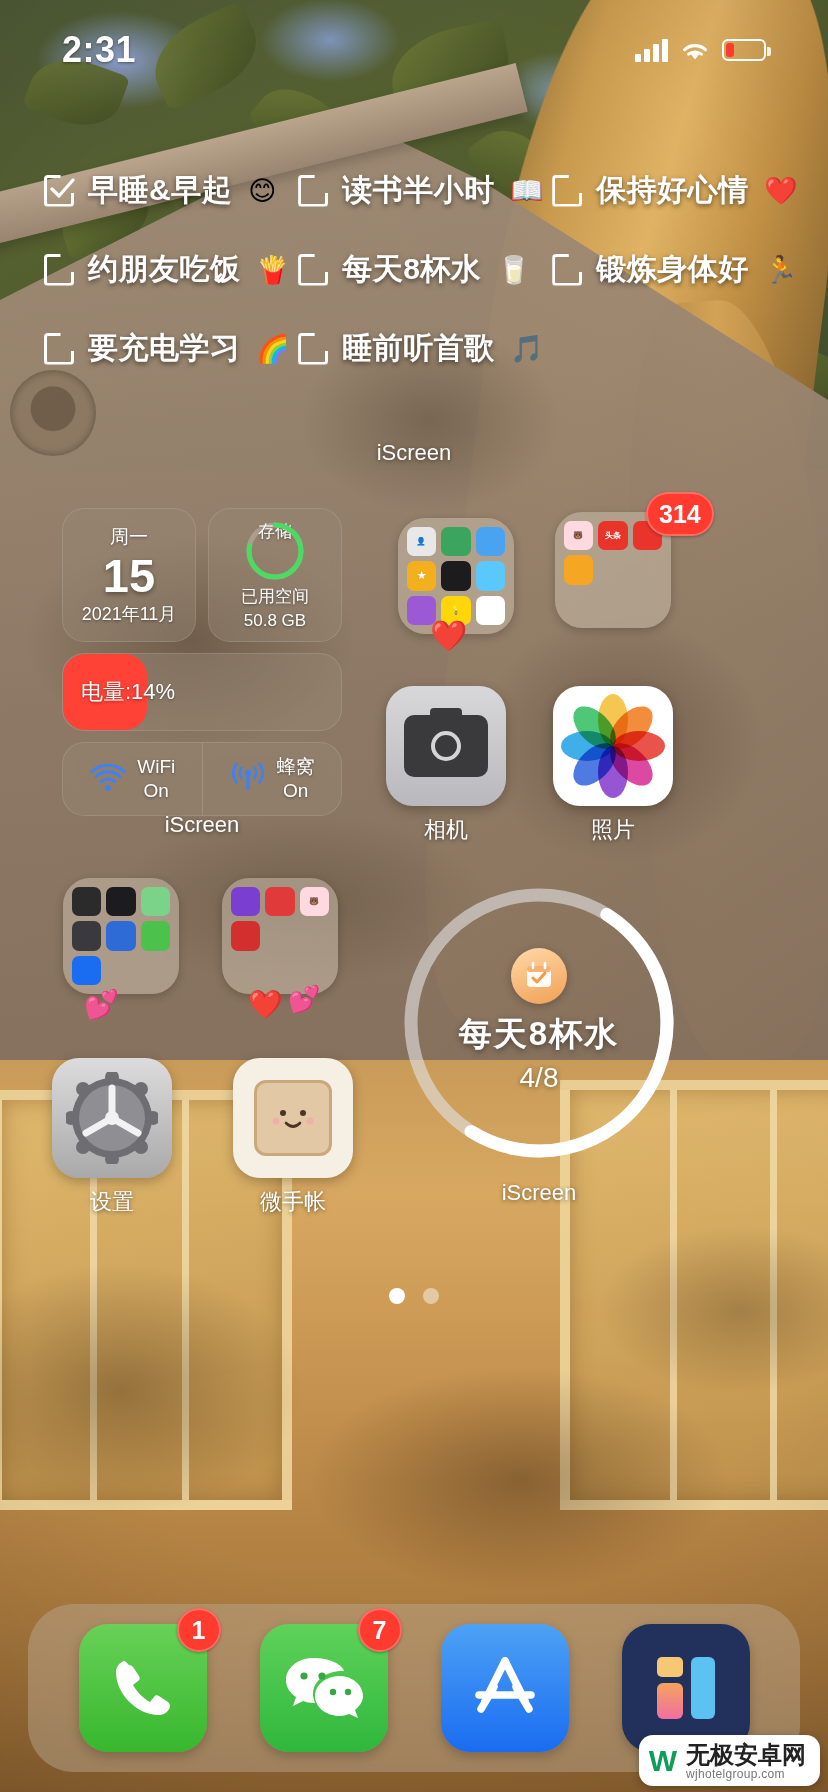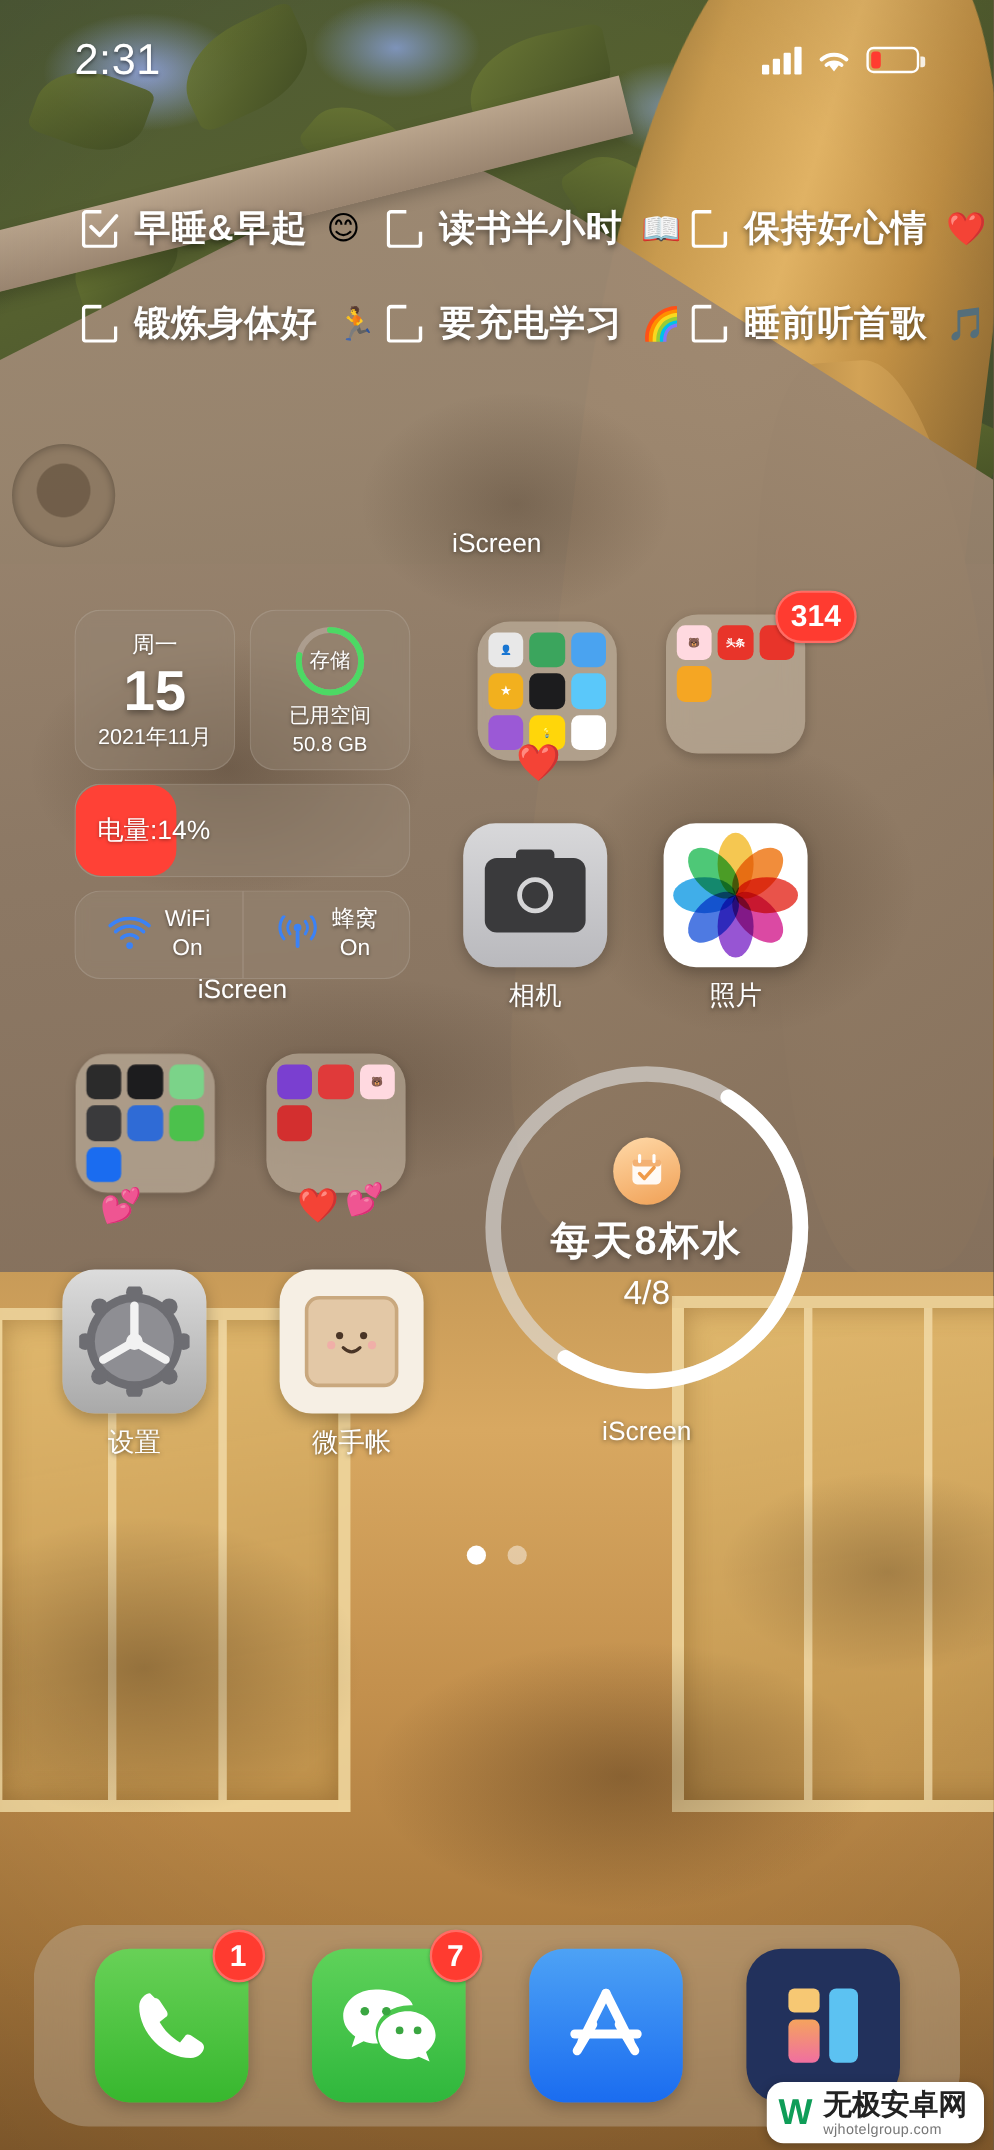--- a/index.html
+++ b/index.html
@@ -90,40 +90,40 @@
     background:radial-gradient(ellipse 120% 80% at 50% 45%, transparent 55%, rgba(0,0,0,.22) 100%);
   }
 
   
   #statusbar {
     position:absolute; left:0; top:0; width:828px; height:100px;
     display:flex; align-items:center; justify-content:space-between;
     padding:0 62px; color:#fff; z-index:30;
   }
   #statusbar .time {
-    font-size:36px; font-weight:400; letter-spacing:.5px;
+    font-size:36px; font-weight:700; letter-spacing:.5px;
     text-shadow:0 1px 3px rgba(0,0,0,.45);
   }
   .sb-right { display:flex; align-items:center; gap:12px; }
   .bars { display:flex; align-items:flex-end; gap:3px; height:24px; }
   .bars i { display:block; width:6px; background:#fff; border-radius:1px; }
   .bars i:nth-child(1){height:8px}.bars i:nth-child(2){height:13px}
   .bars i:nth-child(3){height:18px}.bars i:nth-child(4){height:23px}
   .batt { position:relative; width:44px; height:22px; border:2.5px solid #fff; border-radius:6px; }
   .batt::after { content:""; position:absolute; right:-7px; top:6px; width:4px; height:9px;
     background:rgba(255,255,255,.85); border-radius:0 2px 2px 0; }
   .batt .fill { position:absolute; left:2px; top:2px; bottom:2px; border-radius:3px; }
 
   
   .white-text { color:#fff; text-shadow:0 1px 4px rgba(0,0,0,.5); }
 
   
   #checklist {
-    position:absolute; left:68px; top:170px; width:720px; z-index:20;
-    display:grid; grid-template-columns:1fr 1fr 1fr 1fr; row-gap:38px; column-gap:8px;
+    position:absolute; left:44px; top:170px; width:720px; z-index:20;
+    display:grid; grid-template-columns:1fr 1fr 1fr; row-gap:38px; column-gap:8px;
   }
   .check-item { display:flex; align-items:center; gap:14px; }
   .cbox {
     width:30px; height:32px; position:relative; flex:0 0 auto;
   }
   .cbox .frame {
     position:absolute; inset:0;
     border:3px solid #fff; border-radius:4px;
     clip-path:polygon(0 0,55% 0,55% 14%,14% 14%,14% 86%,86% 86%,86% 58%,100% 58%,100% 100%,0 100%);
   }
@@ -151,21 +151,21 @@
   .iw-row1 { display:flex; gap:12px; }
   .iw-date { width:134px; height:134px; display:flex; flex-direction:column;
     align-items:center; justify-content:center; gap:1px; }
   .iw-date .dow { font-size:19px; color:#fff; text-shadow:0 1px 3px rgba(0,0,0,.45); }
   .iw-date .day { font-size:47px; font-weight:700; color:#fff; line-height:1.05;
     text-shadow:0 2px 5px rgba(0,0,0,.4); }
   .iw-date .ym  { font-size:18px; color:#fff; text-shadow:0 1px 3px rgba(0,0,0,.45); }
   .iw-stor { width:134px; height:134px; display:flex; flex-direction:column;
     align-items:center; justify-content:center; gap:3px; }
   .ring-wrap { position:relative; width:62px; height:62px; display:flex;
-    align-items:center; justify-content:center; }
+    align-items:flex-start; justify-content:center; }
   .ring-wrap svg { position:absolute; inset:0; }
   .ring-wrap .rlabel { font-size:17px; color:#fff; text-shadow:0 1px 3px rgba(0,0,0,.45); }
   .iw-stor .sub { font-size:17px; color:#fff; text-shadow:0 1px 3px rgba(0,0,0,.45); }
   .iw-stor .val { font-size:17px; color:#fff; text-shadow:0 1px 3px rgba(0,0,0,.45); }
 
   .iw-batt { margin-top:11px; height:78px; display:flex; align-items:center;
     position:relative; overflow:hidden; }
   .iw-batt .fillbar { position:absolute; left:0; top:0; bottom:0; border-radius:22px 0 0 22px; }
   .iw-batt .btext { position:relative; z-index:2; font-size:22px; color:#fff;
     padding-left:18px; text-shadow:0 1px 3px rgba(0,0,0,.4); }
@@ -355,20 +355,27 @@
       </div>
       <span class="check-label">读书半小时</span>
       <span class="check-emoji">📖</span>
     </div>
     <div class="check-item">
       <div class="cbox">
         <div class="frame"></div>
       </div>
       <span class="check-label">保持好心情</span>
       <span class="check-emoji">❤️</span>
+    </div>
+    <div class="check-item">
+      <div class="cbox">
+        <div class="frame"></div>
+      </div>
+      <span class="check-label">约朋友吃饭</span>
+      <span class="check-emoji">🍟</span>
     </div>
     <div class="check-item">
       <div class="cbox">
         <div class="frame"></div>
       </div>
       <span class="check-label">每天8杯水</span>
       <span class="check-emoji">🥛</span>
     </div>
     <div class="check-item">
       <div class="cbox">

